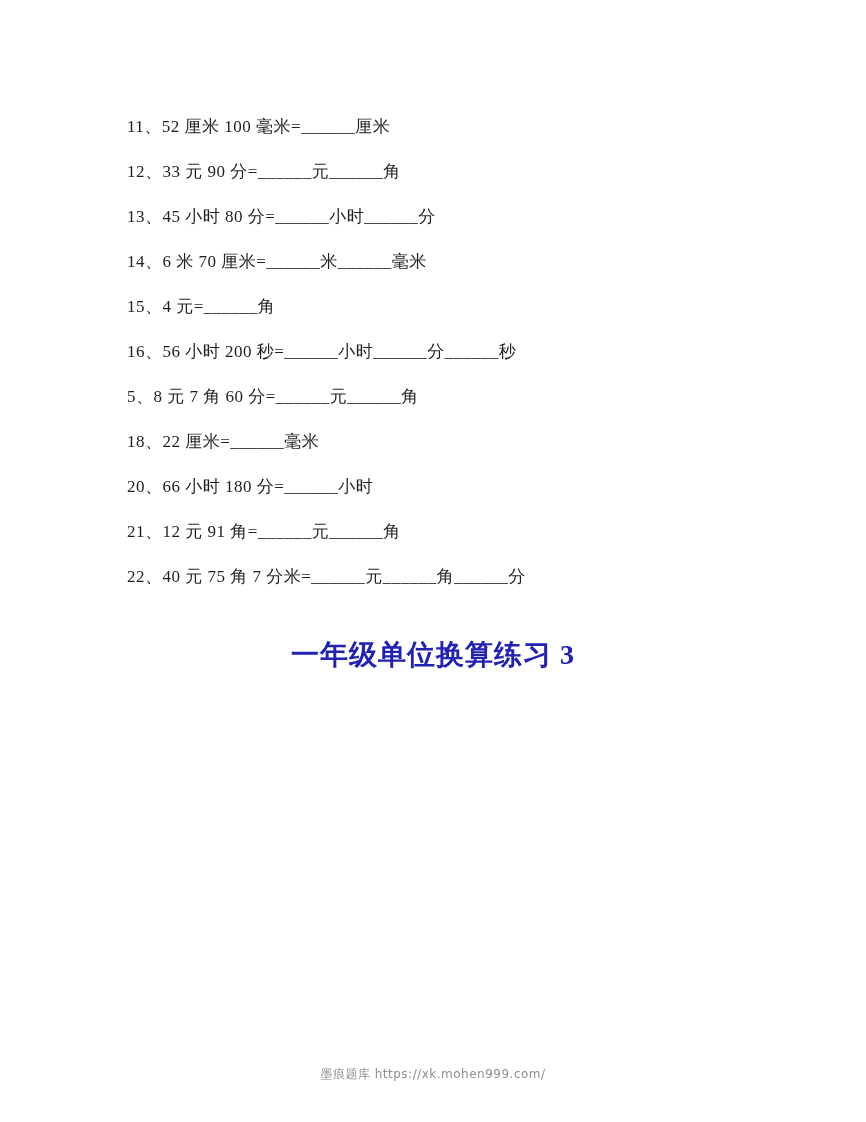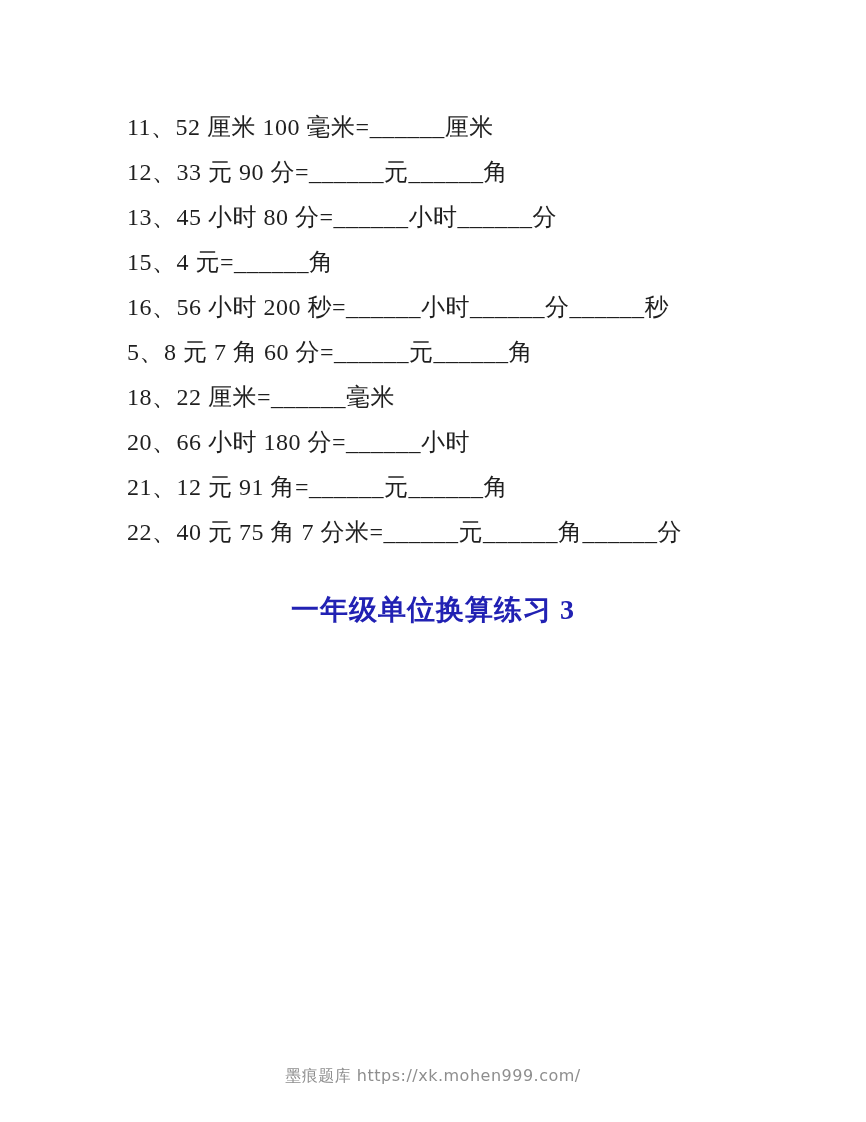--- a/index.html
+++ b/index.html
@@ -26,21 +26,21 @@
     margin: 0;
     padding: 0 40px 0 127px;
   }
   .problem-list.part-two {
     padding-top: 104px;
   }
   .problem-list li {
     height: 45px;
     display: flex;
     align-items: center;
-    font-size: 24px;
+    font-size: 17px;
     color: #1f1f1f;
     letter-spacing: 0.5px;
     white-space: nowrap;
   }
   .problem-list.part-three {
     margin-top: 46px;
   }
   .problem-list.part-three li {
     height: 44px;
   }
@@ -55,34 +55,35 @@
     color: #2121b3;
     letter-spacing: 1px;
   }
   .page-footer {
     position: absolute;
     top: 1066px;
     left: 0;
     width: 866px;
     text-align: center;
     font-family: "DejaVu Sans", "Liberation Sans", sans-serif;
-    font-size: 16px;
+    font-size: 12px;
     color: #8e8e8e;
     letter-spacing: 0.5px;
   }
 </style>
 </head>
 <body>
 
 <div class="worksheet-page">
 
   <ul class="problem-list part-two">
     <li>11、52 厘米 100 毫米=______厘米</li>
     <li>12、33 元 90 分=______元______角</li>
     <li>13、45 小时 80 分=______小时______分</li>
+    <li>14、6 米 70 厘米=______米______毫米</li>
     <li>15、4 元=______角</li>
     <li>16、56 小时 200 秒=______小时______分______秒</li>
     <li>5、8 元 7 角 60 分=______元______角</li>
     <li>18、22 厘米=______毫米</li>
     <li>20、66 小时 180 分=______小时</li>
     <li>21、12 元 91 角=______元______角</li>
     <li>22、40 元 75 角 7 分米=______元______角______分</li>
   </ul>
 
   <h1 class="section-title">一年级单位换算练习 3</h1>

